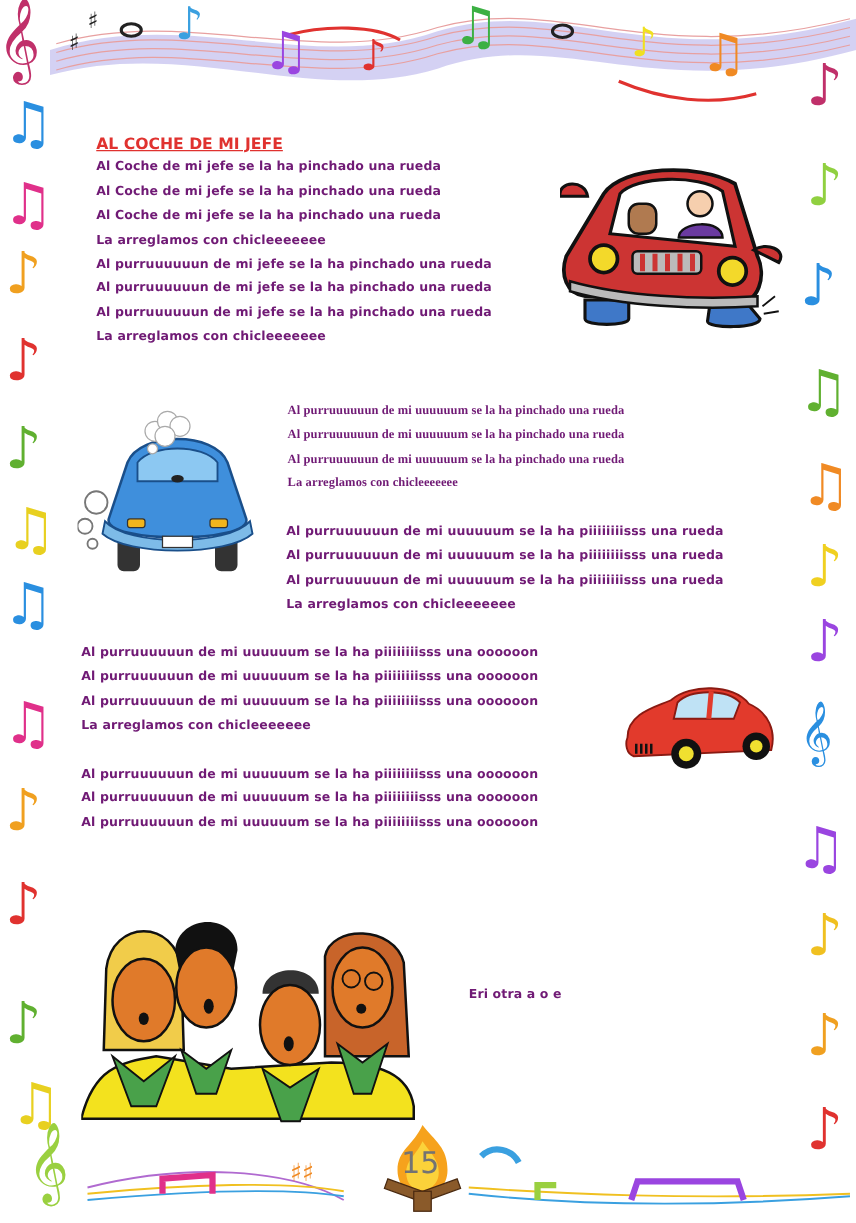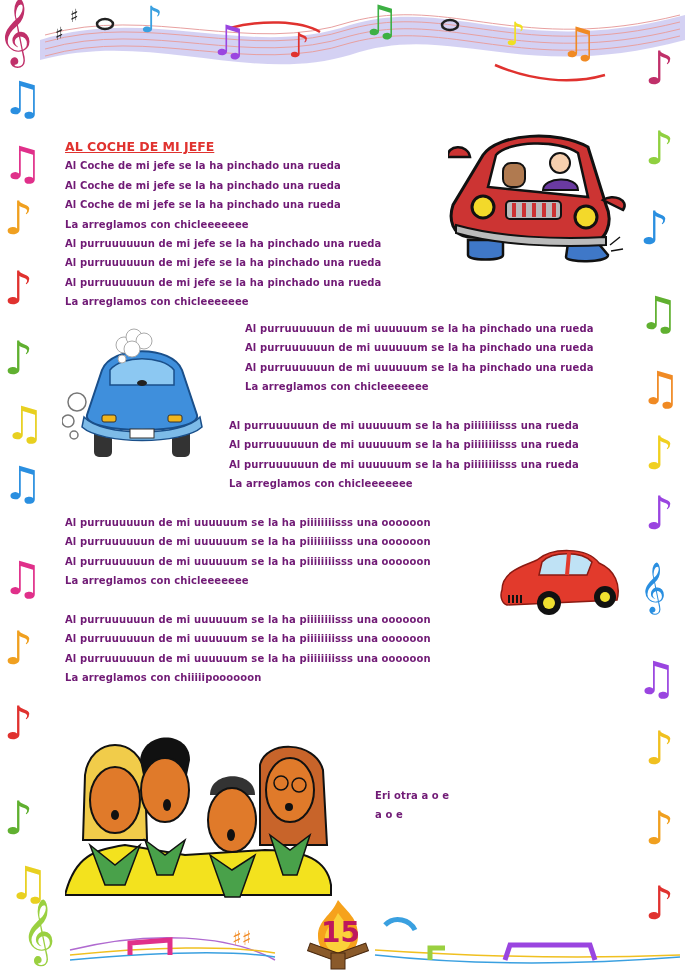--- a/index.html
+++ b/index.html
@@ -2,21 +2,21 @@
 <html><head>
 <meta charset="utf-8">
 <style>
   html, body { margin:0; padding:0; }
   body { width:685px; height:978px; position:relative; overflow:hidden; background:#ffffff;
          font-family:"DejaVu Sans", sans-serif; }
   .abs { position:absolute; }
   .lyric { font-weight:bold; font-size:10px; line-height:19.4px; color:#701a75; white-space:nowrap; letter-spacing:0.1px; }
   .title { color:#e0322f; text-decoration:underline; font-weight:bold; font-size:12.5px; line-height:19.4px; }
   .note { position:absolute; font-size:46px; line-height:1; font-family:"DejaVu Sans", sans-serif; }
-  .page-num { font-weight:bold; font-size:28px; color:#be185d; }
+  .page-num { font-weight:normal; font-size:24px; color:#737373; }
 </style>
 </head>
 <body>
 
 <div class="abs" style="left:0;top:0;width:685px;height:85px;">
   <svg width="685" height="85" viewBox="0 0 685 85">
     <path d="M40,40 C150,5 250,60 350,25 C450,-5 520,60 685,15 L685,40 C520,85 450,20 350,55 C250,85 150,30 40,60 Z" fill="#c9c6f0" opacity="0.8"></path>
     <g stroke="#e8a0a0" stroke-width="1" fill="none">
       <path d="M45,35 C150,5 250,55 350,22 C450,-5 520,55 680,15"></path>
       <path d="M45,42 C150,12 250,62 350,29 C450,2 520,62 680,22"></path>
@@ -62,37 +62,37 @@
   <span class="note" style="left:640px;top:365px;color:#f08a24;">♫</span>
   <span class="note" style="left:645px;top:430px;color:#f0d020;">♪</span>
   <span class="note" style="left:645px;top:490px;color:#9a45e0;">♪</span>
   <span class="note" style="left:640px;top:565px;color:#2a8fe0;font-size:44px;">𝄞</span>
   <span class="note" style="left:636px;top:655px;color:#9a45e0;">♫</span>
   <span class="note" style="left:645px;top:725px;color:#f0c020;">♪</span>
   <span class="note" style="left:645px;top:805px;color:#f0a020;">♪</span>
   <span class="note" style="left:645px;top:880px;color:#e0322f;">♪</span>
 </div>
 
-<div class="abs" style="left:65px;top:105px;margin-top:32px;">
+<div class="abs" style="left:77px;top:105px;">
   <div class="title">AL COCHE DE MI JEFE</div>
   <div>
     <div class="lyric">Al Coche de mi jefe se la ha pinchado una rueda</div>
     <div class="lyric">Al Coche de mi jefe se la ha pinchado una rueda</div>
     <div class="lyric">Al Coche de mi jefe se la ha pinchado una rueda</div>
     <div class="lyric">La arreglamos con chicleeeeeee</div>
   </div>
   <div>
     <div class="lyric">Al purruuuuuun de mi jefe se la ha pinchado una rueda</div>
     <div class="lyric">Al purruuuuuun de mi jefe se la ha pinchado una rueda</div>
     <div class="lyric">Al purruuuuuun de mi jefe se la ha pinchado una rueda</div>
     <div class="lyric">La arreglamos con chicleeeeeee</div>
   </div>
 </div>
 
-<div class="abs" style="left:245px;top:319px;">
+<div class="abs" style="left:230px;top:319px;font-family:Liberation Serif, serif;">
   <div class="lyric">Al purruuuuuun de mi uuuuuum se la ha pinchado una rueda</div>
   <div class="lyric">Al purruuuuuun de mi uuuuuum se la ha pinchado una rueda</div>
   <div class="lyric">Al purruuuuuun de mi uuuuuum se la ha pinchado una rueda</div>
   <div class="lyric">La arreglamos con chicleeeeeee</div>
 </div>
 
 <div class="abs" style="left:229px;top:416px;">
   <div class="lyric">Al purruuuuuun de mi uuuuuum se la ha piiiiiiiisss una rueda</div>
   <div class="lyric">Al purruuuuuun de mi uuuuuum se la ha piiiiiiiisss una rueda</div>
   <div class="lyric">Al purruuuuuun de mi uuuuuum se la ha piiiiiiiisss una rueda</div>
@@ -103,21 +103,20 @@
   <div class="lyric">Al purruuuuuun de mi uuuuuum se la ha piiiiiiiisss una oooooon</div>
   <div class="lyric">Al purruuuuuun de mi uuuuuum se la ha piiiiiiiisss una oooooon</div>
   <div class="lyric">Al purruuuuuun de mi uuuuuum se la ha piiiiiiiisss una oooooon</div>
   <div class="lyric">La arreglamos con chicleeeeeee</div>
 </div>
 
 <div class="abs" style="left:65px;top:610px;">
   <div class="lyric">Al purruuuuuun de mi uuuuuum se la ha piiiiiiiisss una oooooon</div>
   <div class="lyric">Al purruuuuuun de mi uuuuuum se la ha piiiiiiiisss una oooooon</div>
   <div class="lyric">Al purruuuuuun de mi uuuuuum se la ha piiiiiiiisss una oooooon</div>
-  <div class="lyric">La arreglamos con chiiiiipoooooon</div>
 </div>
 
 <div class="abs" style="left:448px;top:125px;width:180px;height:140px;">
   <svg width="180" height="140" viewBox="0 0 180 140">
     <path d="M20,115 L20,130 C20,136 55,136 55,130 L55,115 Z" fill="#3f78c8" stroke="#111" stroke-width="2.5"></path>
     <path d="M120,118 L118,132 C118,138 160,138 160,130 L150,118 Z" fill="#3f78c8" stroke="#111" stroke-width="2.5"></path>
     <path d="M35,30 C50,8 110,5 140,22 L158,80 C165,95 160,118 140,118 L20,112 C5,110 0,95 5,80 Z" fill="#cc3433" stroke="#111" stroke-width="3"></path>
     <path d="M48,30 C60,16 110,14 130,28 L140,72 L40,62 Z" fill="#ffffff" stroke="#111" stroke-width="2.5"></path>
     <rect x="55" y="38" width="22" height="24" rx="8" fill="#b07a50" stroke="#111" stroke-width="2"></rect>
     <circle cx="112" cy="38" r="10" fill="#f6cfae" stroke="#111" stroke-width="2"></circle>
@@ -205,21 +204,20 @@
       <path d="M25,110 L50,130 L75,110 L60,150 L40,150 Z"></path>
       <path d="M80,105 L100,120 L120,105 L108,140 L92,140 Z"></path>
       <path d="M145,120 L167,135 L190,120 L175,162 L160,162 Z"></path>
       <path d="M205,100 L225,115 L245,100 L232,140 L218,140 Z"></path>
     </g>
   </svg>
 </div>
 
 <div class="abs" style="left:375px;top:786px;">
   <div class="lyric">Eri otra a o e</div>
-  <div class="lyric">a o e</div>
 </div>
 
 <div class="abs" style="left:0;top:905px;width:685px;height:73px;">
   <svg width="685" height="73" viewBox="0 0 685 73">
     <path d="M70,45 C150,25 230,30 275,55" stroke="#b06ad0" stroke-width="1.5" fill="none"></path>
     <path d="M70,50 C150,42 230,40 275,48" stroke="#f0c020" stroke-width="1.5" fill="none"></path>
     <path d="M70,55 C150,48 230,45 275,52" stroke="#3aa0e0" stroke-width="1.5" fill="none"></path>
     <path d="M375,45 C450,50 550,55 680,50" stroke="#f0c020" stroke-width="1.5" fill="none"></path>
     <path d="M375,50 C450,58 550,62 680,52" stroke="#3aa0e0" stroke-width="1.5" fill="none"></path>
     <path d="M130,50 L130,38 L170,35 L170,50" stroke="#e0308a" stroke-width="5" fill="none"></path>

